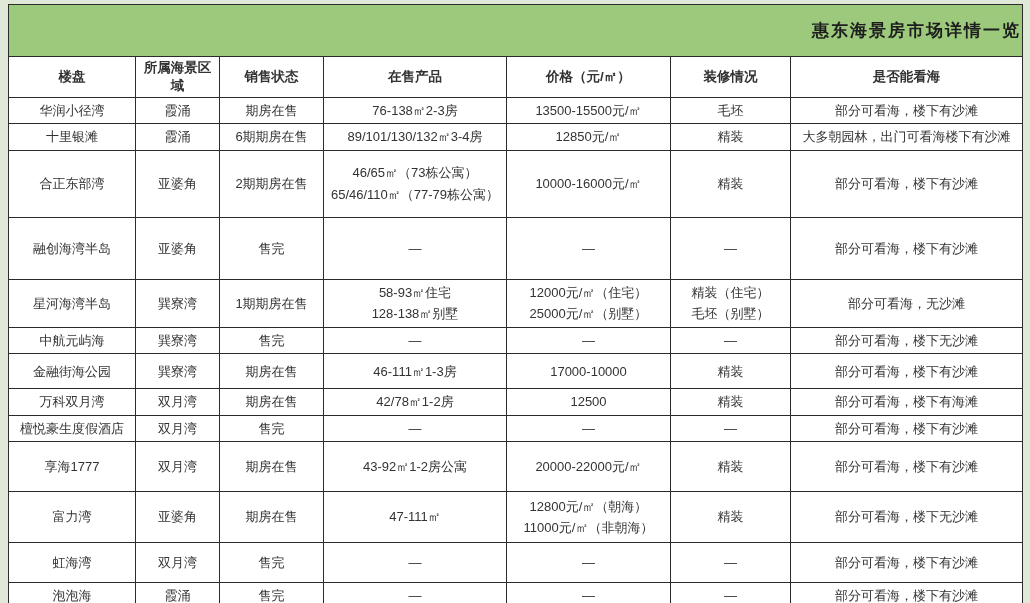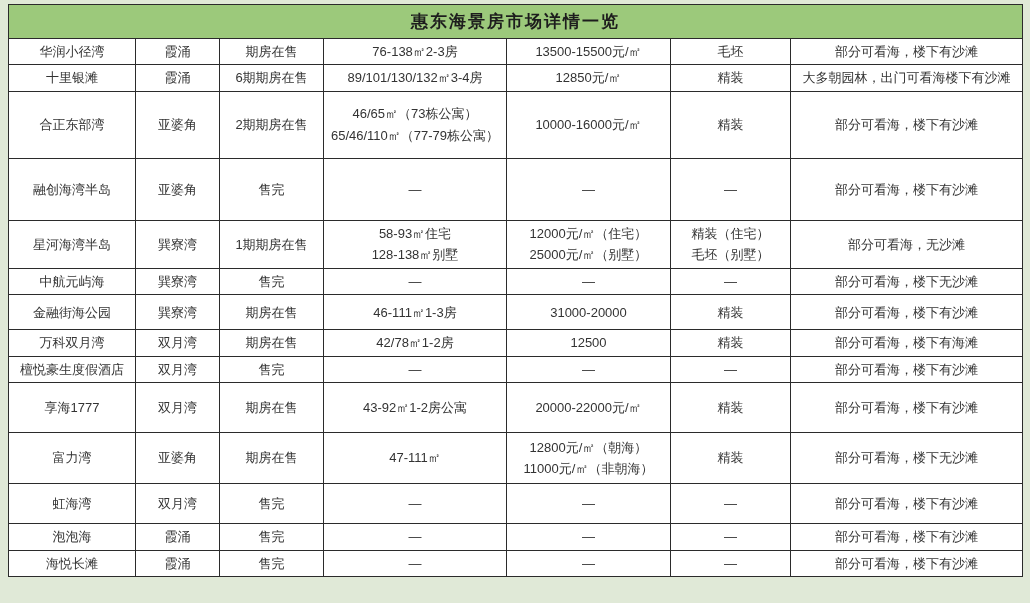--- a/index.html
+++ b/index.html
@@ -21,22 +21,22 @@
     border-collapse:collapse;
     width:1014px;
     table-layout:fixed;
     background:#ffffff;
   }
   th,td{border:1px solid var(--border);}
   .title-cell{
     background:var(--title-bg);
     font-size:17px;
     font-weight:bold;
-    text-align:center;
-    height:34px;
+    text-align:right;
+    height:52px;
     letter-spacing:2px;
     color:#1d1d1d;
   }
   thead th.col-head{
     font-size:13.5px;
     font-weight:bold;
     height:25px;
     text-align:center;
     padding:2px 3px;
   }
@@ -79,20 +79,29 @@
         <col class="c3">
         <col class="c4">
       <col class="c5">
         <col class="c6">
         <col class="c7">
     </colgroup>
     <thead>
       <tr>
         <th class="title-cell" colspan="7">惠东海景房市场详情一览</th>
       </tr>
+      <tr id="header-row">
+          <th class="col-head">楼盘</th>
+          <th class="col-head">所属海景区域</th>
+          <th class="col-head">销售状态</th>
+          <th class="col-head">在售产品</th>
+          <th class="col-head">价格（元/㎡）</th>
+          <th class="col-head">装修情况</th>
+          <th class="col-head">是否能看海</th>
+        </tr>
     </thead>
     <tbody id="table-body">
         <tr>
           <td>华润小径湾</td>
           <td>霞涌</td>
           <td>期房在售</td>
           <td>76-138㎡2-3房</td>
           <td>13500-15500元/㎡</td>
           <td>毛坯</td>
           <td>部分可看海，楼下有沙滩</td>
@@ -144,21 +153,21 @@
           <td>—</td>
           <td>—</td>
           <td>—</td>
           <td>部分可看海，楼下无沙滩</td>
         </tr>
         <tr>
           <td>金融街海公园</td>
           <td>巽寮湾</td>
           <td>期房在售</td>
           <td>46-111㎡1-3房</td>
-          <td>31000-20000</td>
+          <td>17000-10000</td>
           <td>精装</td>
           <td>部分可看海，楼下有沙滩</td>
         </tr>
         <tr>
           <td>万科双月湾</td>
           <td>双月湾</td>
           <td>期房在售</td>
           <td>42/78㎡1-2房</td>
           <td>12500</td>
           <td>精装</td>

